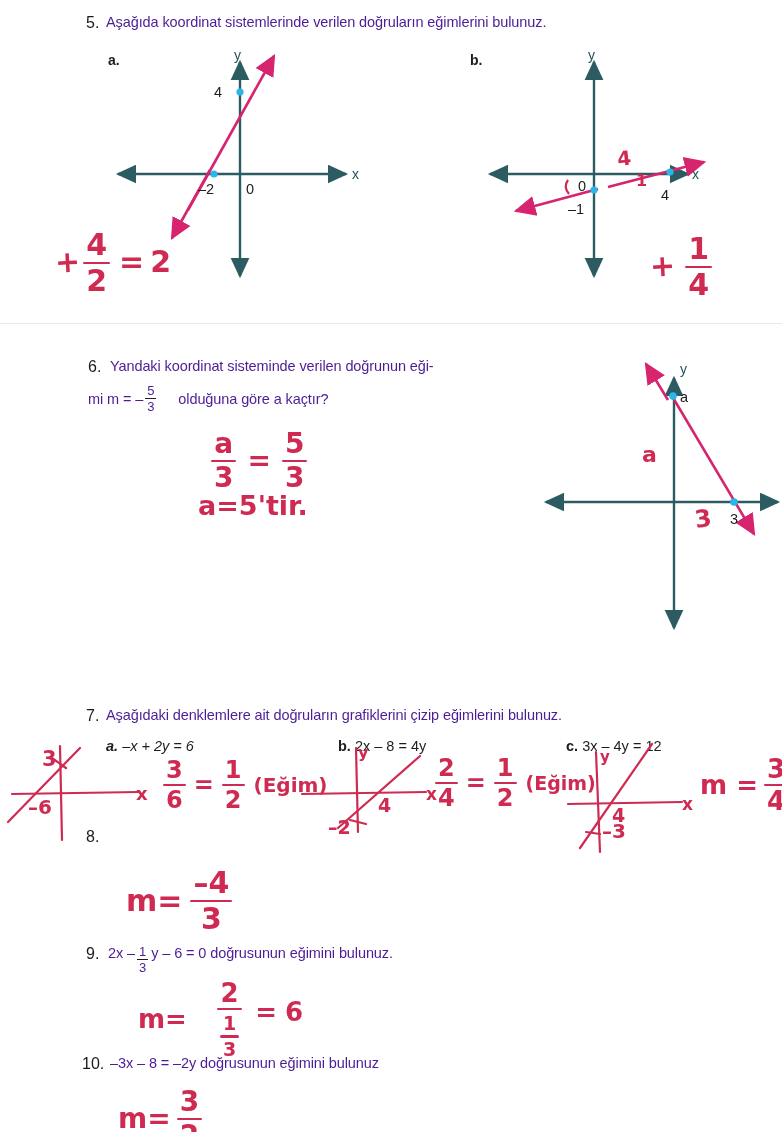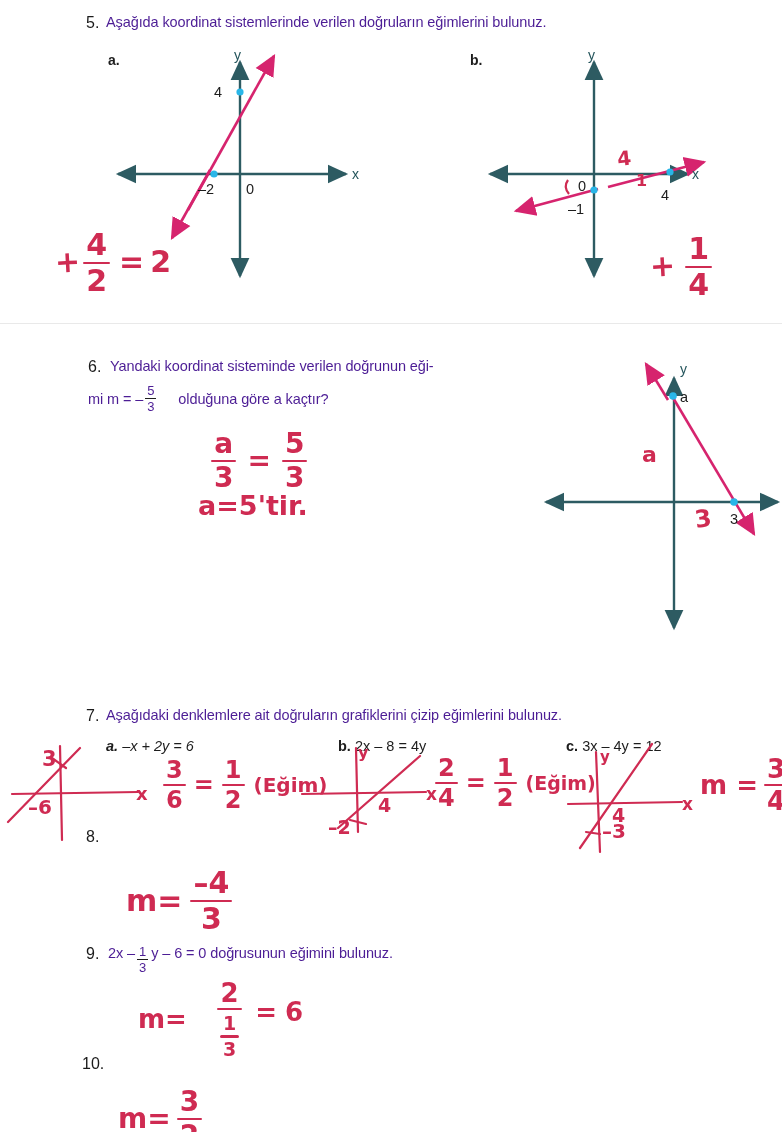--- a/index.html
+++ b/index.html
@@ -365,20 +365,21 @@
           <span class="bar"></span>
           <span class="den">3</span>
         </span>
       </span>
     </span>
     <span style="margin:0 8px 14px 10px;">=</span>
     <span style="margin-bottom:14px;">6</span>
   </div>
 
   <div class="abs" style="left:82px;top:1055px;">10.</div>
+  <div class="abs qtext" style="left:110px;top:1055px;">–3x – 8 = –2y doğrusunun eğimini bulunuz</div>
 
   <div class="abs hw" style="left:118px;top:1088px;font-size:28px;display:flex;align-items:center;">
     <span>m=</span>
     <span class="hfrac" style="margin-left:6px;">
         <span class="num">3</span>
         <span class="bar"></span>
         <span class="den">2</span>
       </span>
   </div>
 

